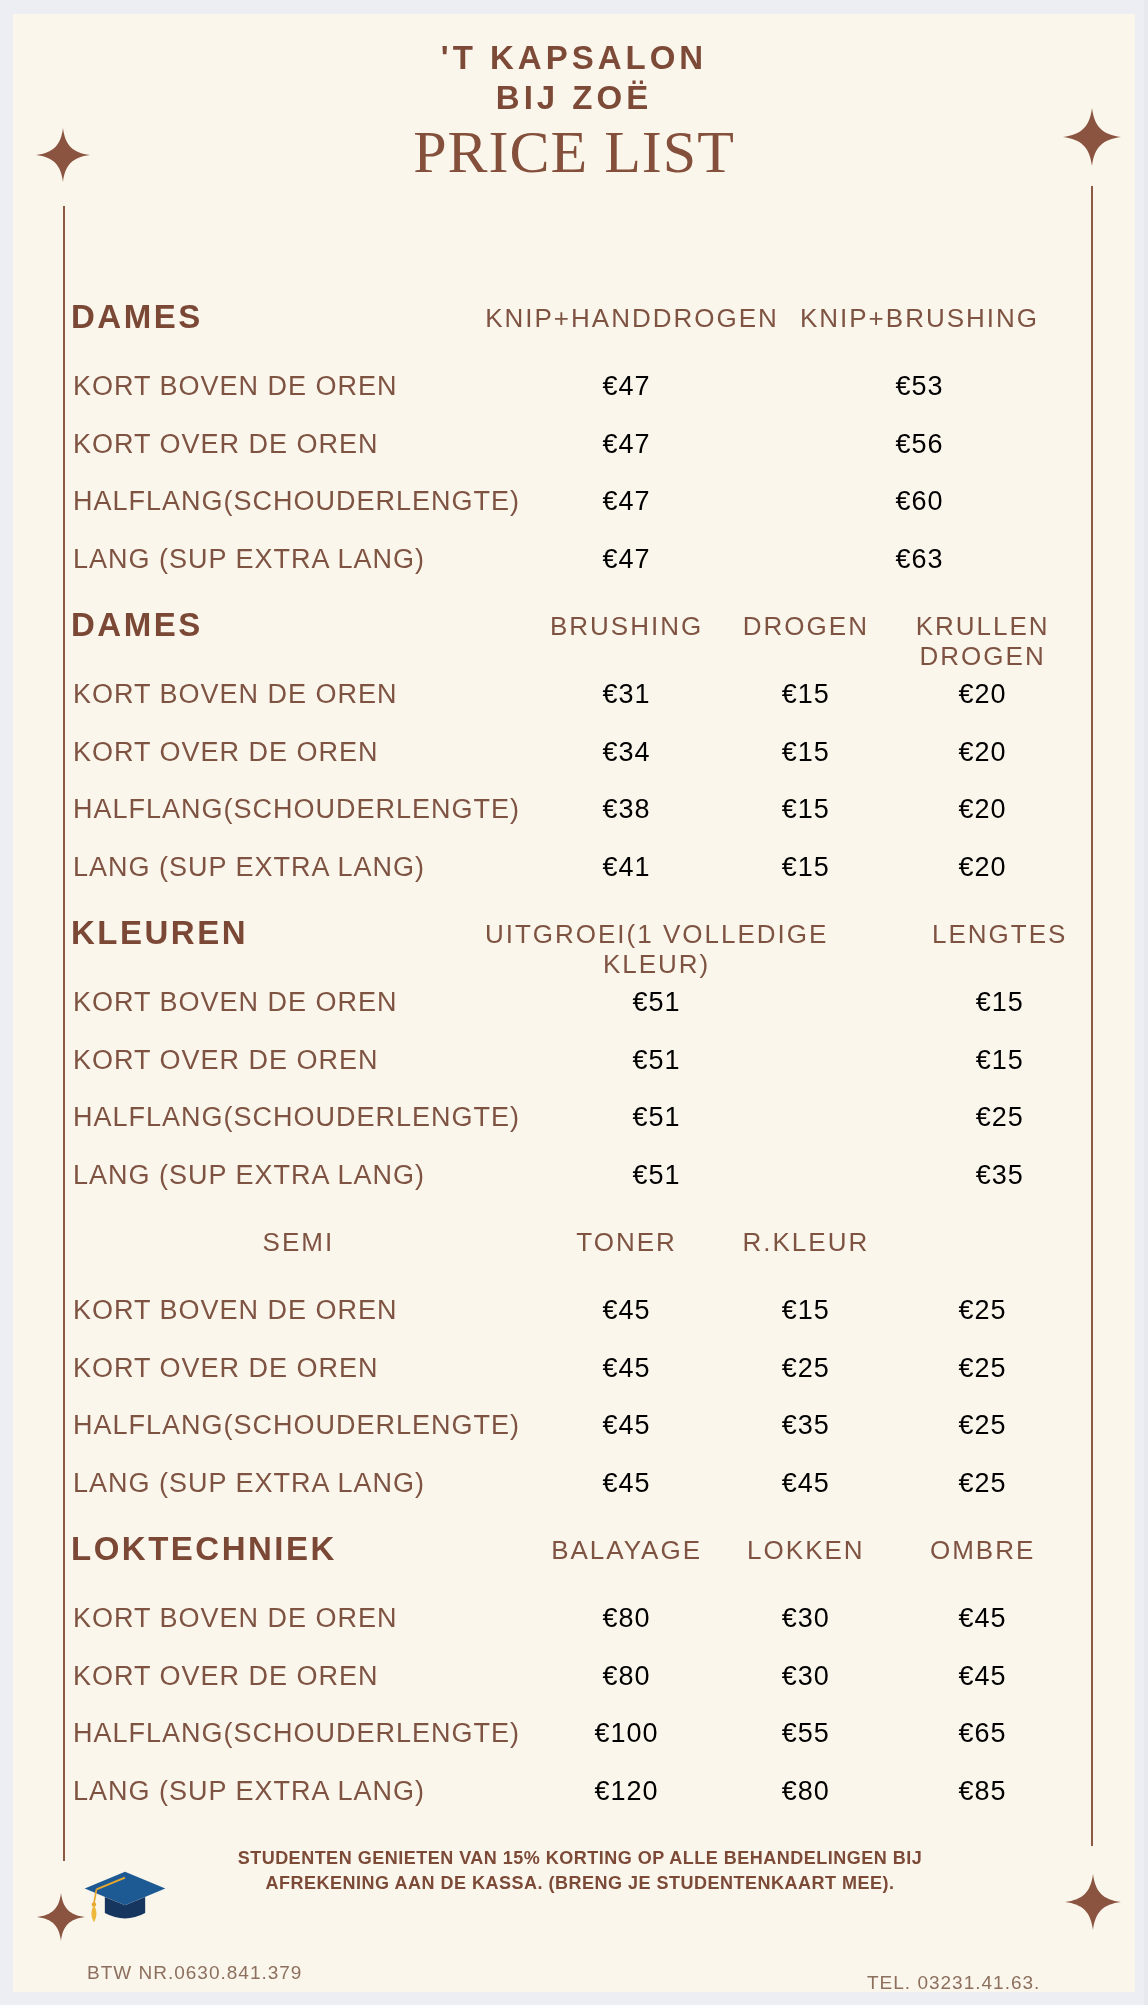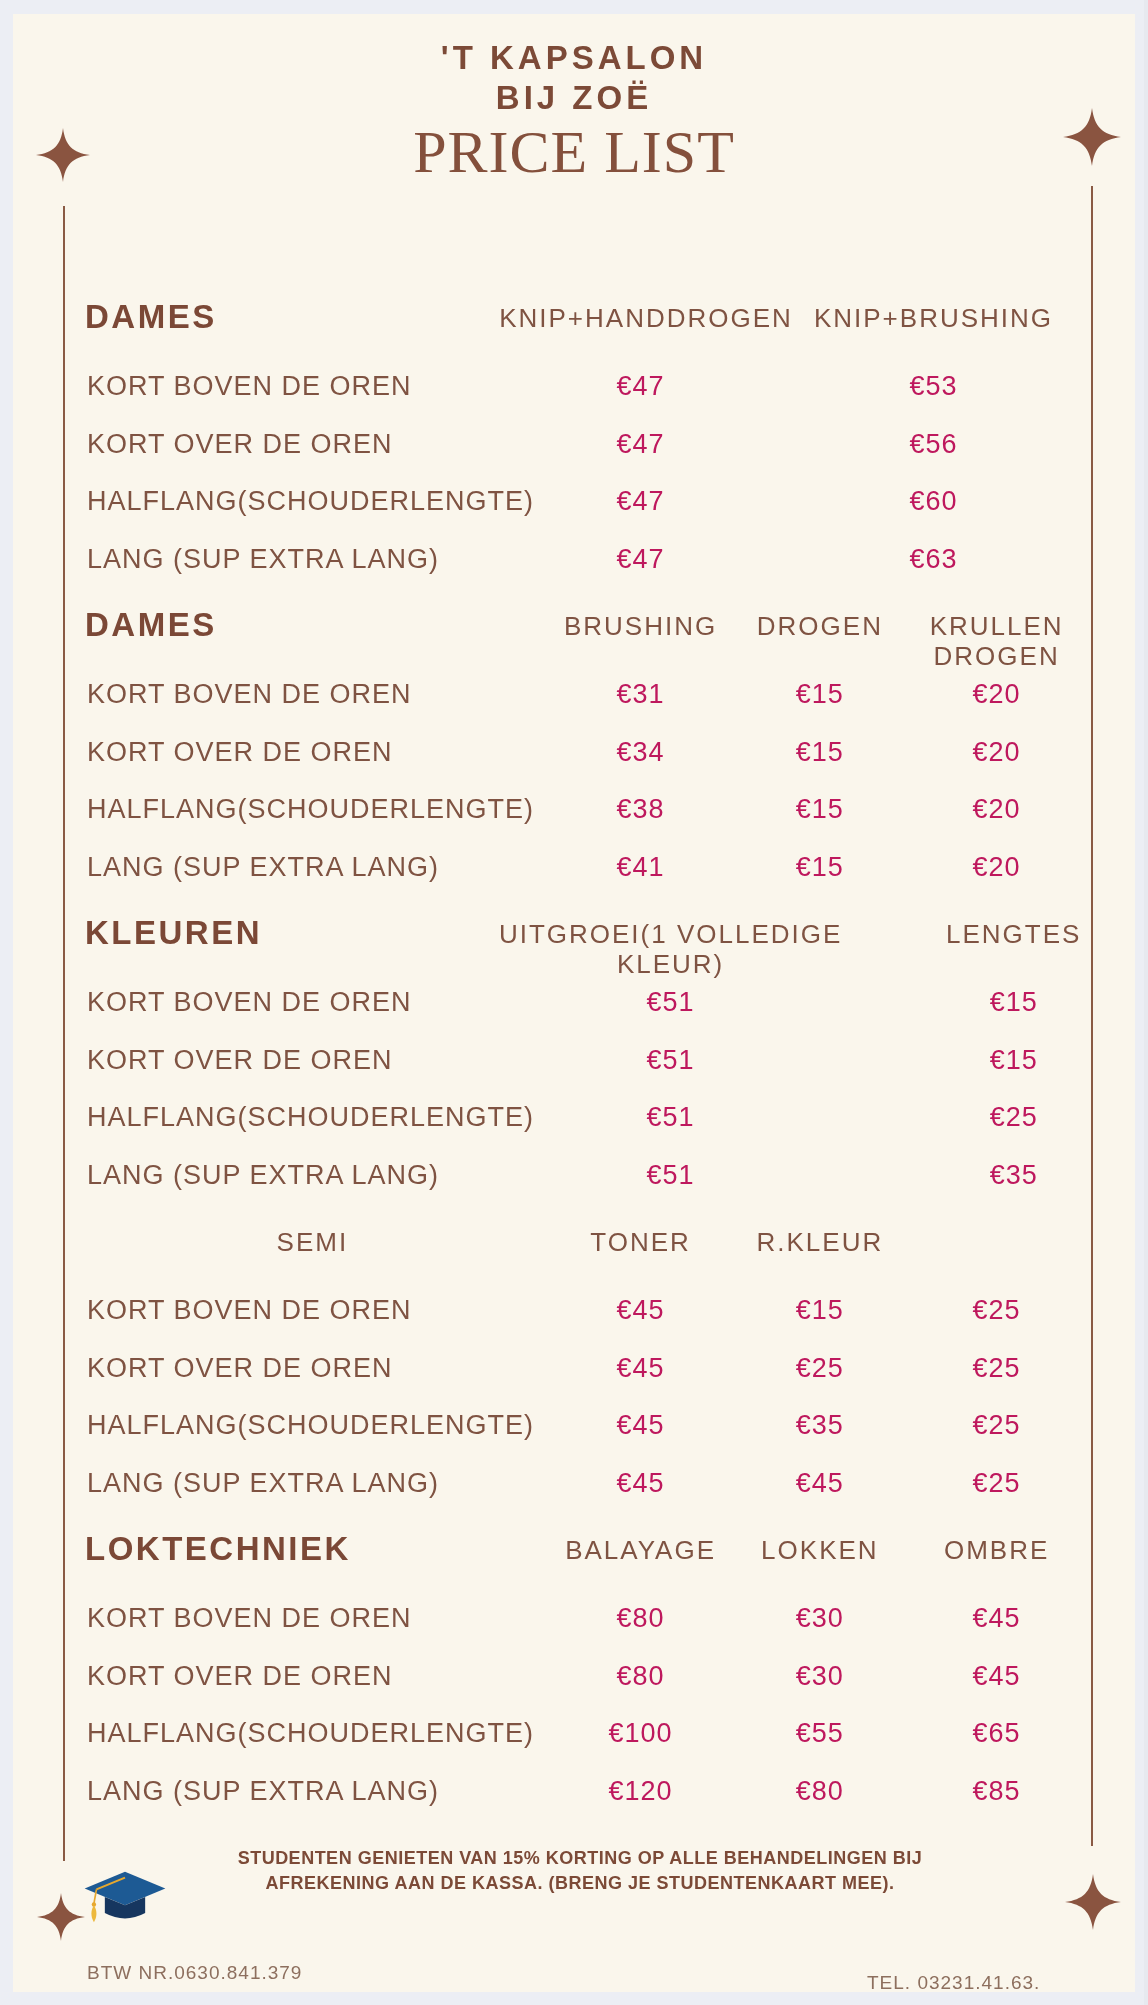--- a/index.html
+++ b/index.html
@@ -40,21 +40,21 @@
   .sparkle-tr { left: 1050px; top: 94px;  width: 58px; height: 58px; }
   .sparkle-bl { left: 24px;  top: 1872px; width: 48px; height: 62px; }
   .sparkle-br { left: 1052px; top: 1858px; width: 56px; height: 60px; }
   .vline { position: absolute; width: 2px; background: #8a5a44; }
   .vline-left  { left: 50px;   top: 192px; height: 1655px; }
   .vline-right { left: 1078px; top: 172px; height: 1660px; }
 
   
   .menu {
     position: absolute;
-    left: 62px; top: 286px;
+    left: 48px; top: 286px;
     width: 1010px;
   }
   .menu-section + .menu-section { margin-top: 20px; }
   .grid { display: grid; }
   .cols2  { grid-template-columns: 42% 28% 30%; }
   .cols2w { grid-template-columns: 38% 36% 26%; gap: 30px; }
   .cols3  { grid-template-columns: 47% 18% 17.5% 17.5%; }
   .head { height: 58px; align-items: start; }
   .sec-name {
     font-size: 33px; font-weight: 700; letter-spacing: 2.5px;
@@ -63,21 +63,21 @@
   .col-head {
     font-size: 26px; letter-spacing: 2px; color: #7f5342;
     text-align: center; line-height: 1.15; padding-top: 4px;
   }
   .row { height: 57.5px; align-items: center; }
   .row-label {
     font-size: 27px; letter-spacing: 1px; color: #7f5342;
     padding-left: 12px; white-space: nowrap;
   }
   .price {
-    font-size: 27px; letter-spacing: 1px; color: #be185d;
+    font-size: 27px; letter-spacing: 1px; color: #000000;
     text-align: center;
   }
 
   
   .student-note {
     position: absolute;
     left: 62px; top: 1832px; width: 1010px;
     text-align: center;
     font-size: 18px; font-weight: 700; letter-spacing: 0.5px;
     color: #7c4a37; line-height: 1.4;

